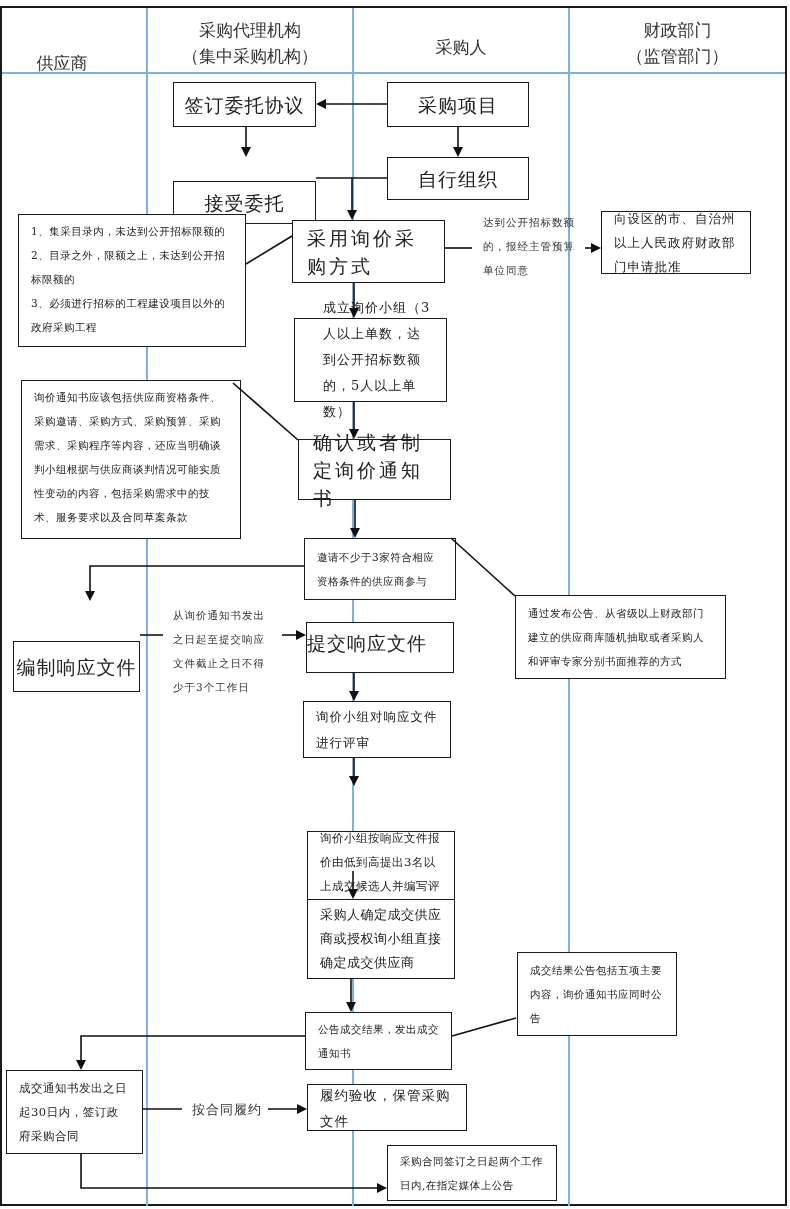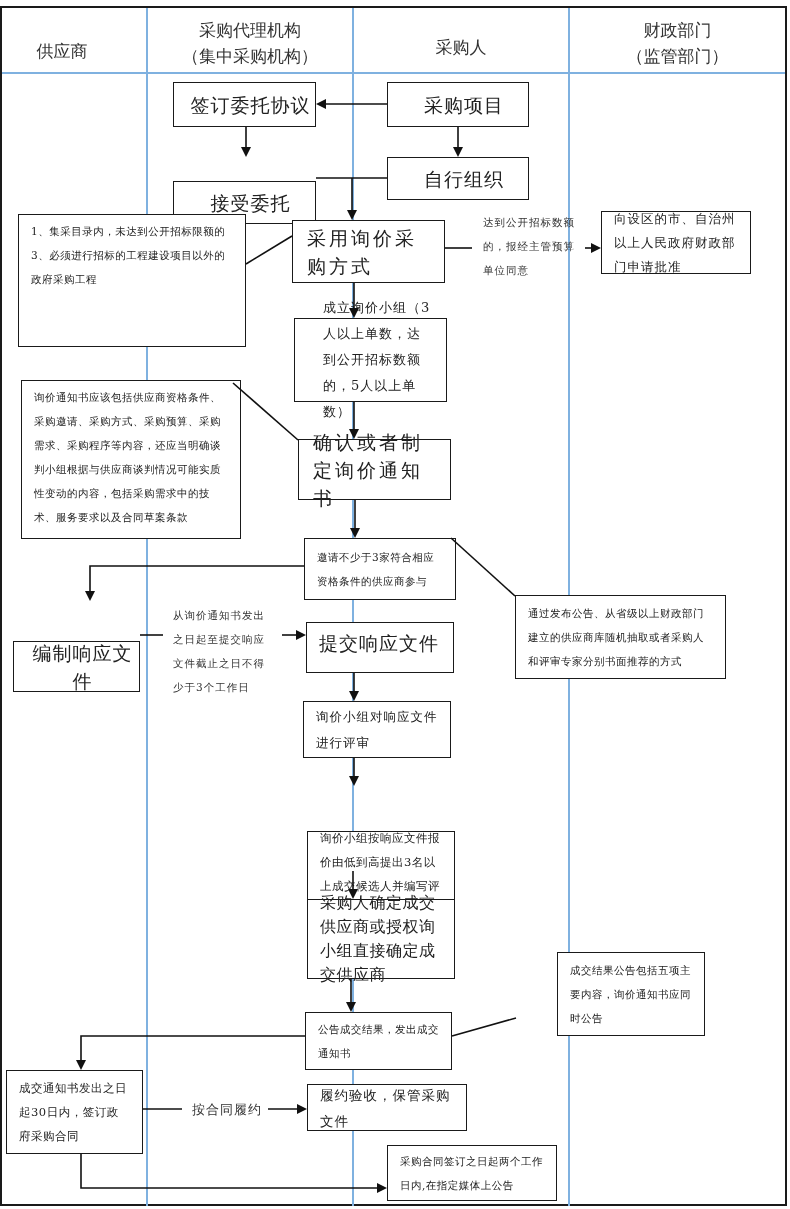--- a/index.html
+++ b/index.html
@@ -6,40 +6,40 @@
   body { width: 790px; height: 1209px; position: relative; overflow: hidden;
          font-family: "DejaVu Serif", "Liberation Serif", serif; color: #222; }
   #frame { position: absolute; left: 0; top: 6px; width: 787px; height: 1200px;
            border: 2px solid #1a1a1a; box-sizing: border-box; }
   .lane-line { position: absolute; top: 8px; width: 2px; height: 1198px; background: #7fb1e0; }
   .header-line { position: absolute; left: 2px; top: 72px; width: 783px; height: 2px; background: #7fb1e0; }
   .lane-head { position: absolute; top: 14px; height: 58px; display: flex; align-items: center;
                justify-content: center; text-align: center; font-size: 17px; line-height: 26px;
                color: #333; white-space: pre-line; }
   .box { position: absolute; border: 1.6px solid #1a1a1a; background: #fff; box-sizing: border-box;
-         display: flex; align-items: center; padding-left: 12px; }
+         display: flex; align-items: center; }
   .box span { display: block; }
   .big { font-size: 19px; line-height: 28px; justify-content: center; text-align: center; letter-spacing: 1px; }
   .big.left { justify-content: flex-start; text-align: left; padding-left: 14px; padding-right: 8px; letter-spacing: 3px; }
   .mid { font-size: 13px; line-height: 26px; padding: 4px 12px; letter-spacing: 1px; }
   .small { font-size: 10.5px; line-height: 24px; padding: 4px 12px; letter-spacing: 0.5px; }
   .label { position: absolute; font-size: 10.5px; line-height: 24px; letter-spacing: 1px; color: #333; }
   .label.big { font-size: 13px; letter-spacing: 1px; }
   svg#connectors { position: absolute; left: 0; top: 0; width: 790px; height: 1209px; pointer-events: none; }
 </style>
 </head>
 <body>
 
 <div id="frame"></div>
 <div class="lane-line" style="left:146px"></div>
 <div class="lane-line" style="left:352px"></div>
 <div class="lane-line" style="left:568px"></div>
 <div class="header-line"></div>
 
-<div class="lane-head" style="left:2px;width:120px;top:22px;">供应商</div>
+<div class="lane-head" style="left:2px;width:120px;top:34px;">供应商</div>
 <div class="lane-head" style="left:148px;width:204px;">采购代理机构
 （集中采购机构）</div>
 <div class="lane-head" style="left:354px;width:214px;top:18px;">采购人</div>
 <div class="lane-head" style="left:570px;width:215px;">财政部门
 （监管部门）</div>
 
 <div class="box big" style="left:173px;top:82px;width:143px;height:45px;">
     <span>签订委托协议</span>
   </div>
 <div class="box big" style="left:387px;top:82px;width:142px;height:45px;">
@@ -48,20 +48,21 @@
 <div class="box big" style="left:173px;top:157px;width:143px;height:43px;margin-top:24px;">
     <span>接受委托</span>
   </div>
 <div class="box big" style="left:387px;top:157px;width:142px;height:43px;">
     <span>自行组织</span>
   </div>
 
 <div class="box small" style="left:18px;top:214px;width:228px;height:133px;align-items:flex-start;">
   <div>
     <span>1、集采目录内，未达到公开招标限额的</span>
+    <span>2、目录之外，限额之上，未达到公开招标限额的</span>
     <span>3、必须进行招标的工程建设项目以外的政府采购工程</span>
   </div>
 </div>
 
 <div class="box big left" style="left:292px;top:220px;width:153px;height:63px;">
     <span>采用询价采购方式</span>
   </div>
 <div class="label" style="left:483px;top:210px;width:102px;">达到公开招标数额的，报经主管预算单位同意</div>
 <div class="box mid" style="left:601px;top:211px;width:150px;height:63px;font-size:12.5px;line-height:24px;">
     <span>向设区的市、自治州以上人民政府财政部门申请批准</span>
@@ -97,25 +98,25 @@
   </div>
 
 <div class="box mid" style="left:303px;top:701px;width:148px;height:57px;font-size:12.5px;">
     <span>询价小组对响应文件进行评审</span>
   </div>
 
 <div class="box small" style="left:307px;top:786px;width:148px;height:85px;font-size:11.5px;margin-top:45px;">
     <span>询价小组按响应文件报价由低到高提出3名以上成交候选人并编写评审报告</span>
   </div>
 
-<div class="box small" style="left:307px;top:899px;width:148px;height:80px;font-size:16px;">
+<div class="box small" style="left:307px;top:899px;width:148px;height:80px;font-size:13px;">
     <span>采购人确定成交供应商或授权询小组直接确定成交供应商</span>
   </div>
 
-<div class="box small" style="left:517px;top:952px;width:148px;height:84px;margin-left:40px;">
+<div class="box small" style="left:517px;top:952px;width:160px;height:84px;">
     <span>成交结果公告包括五项主要内容，询价通知书应同时公告</span>
   </div>
 
 <div class="box small" style="left:305px;top:1012px;width:147px;height:58px;">
     <span>公告成交结果，发出成交通知书</span>
   </div>
 
 <div class="box small" style="left:6px;top:1070px;width:137px;height:84px;font-size:11.5px;">
     <span>成交通知书发出之日起30日内，签订政府采购合同</span>
   </div>

